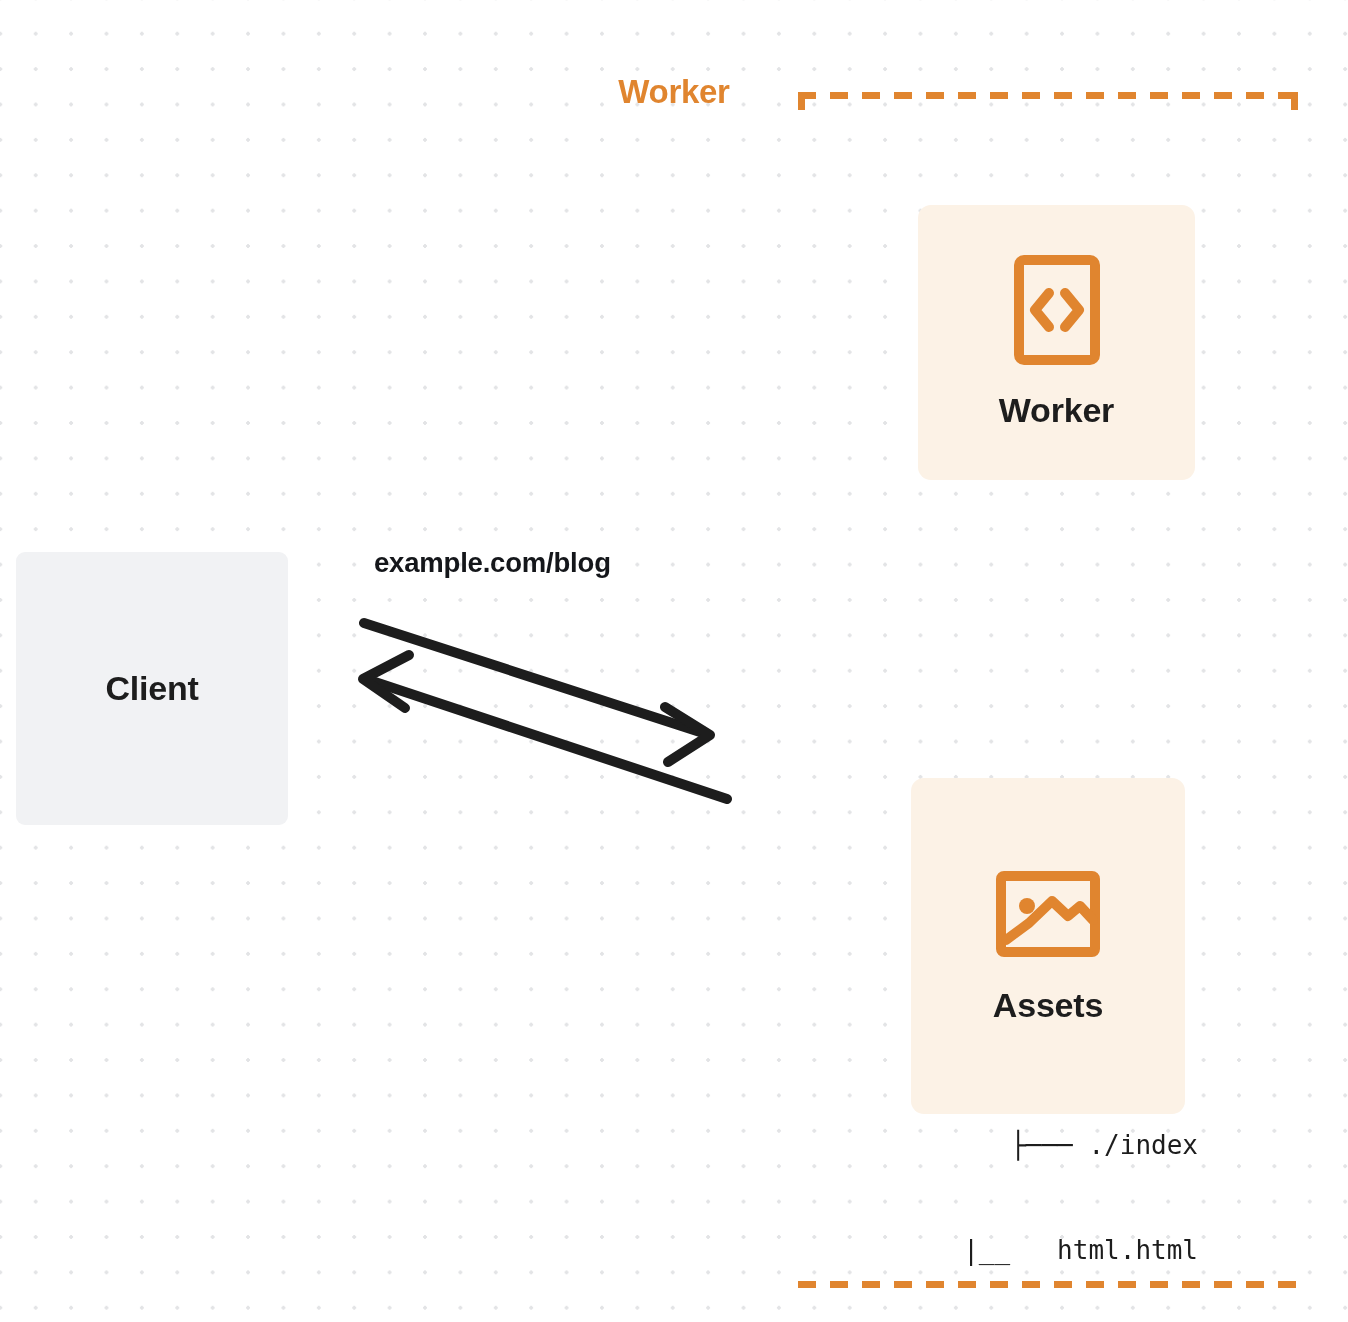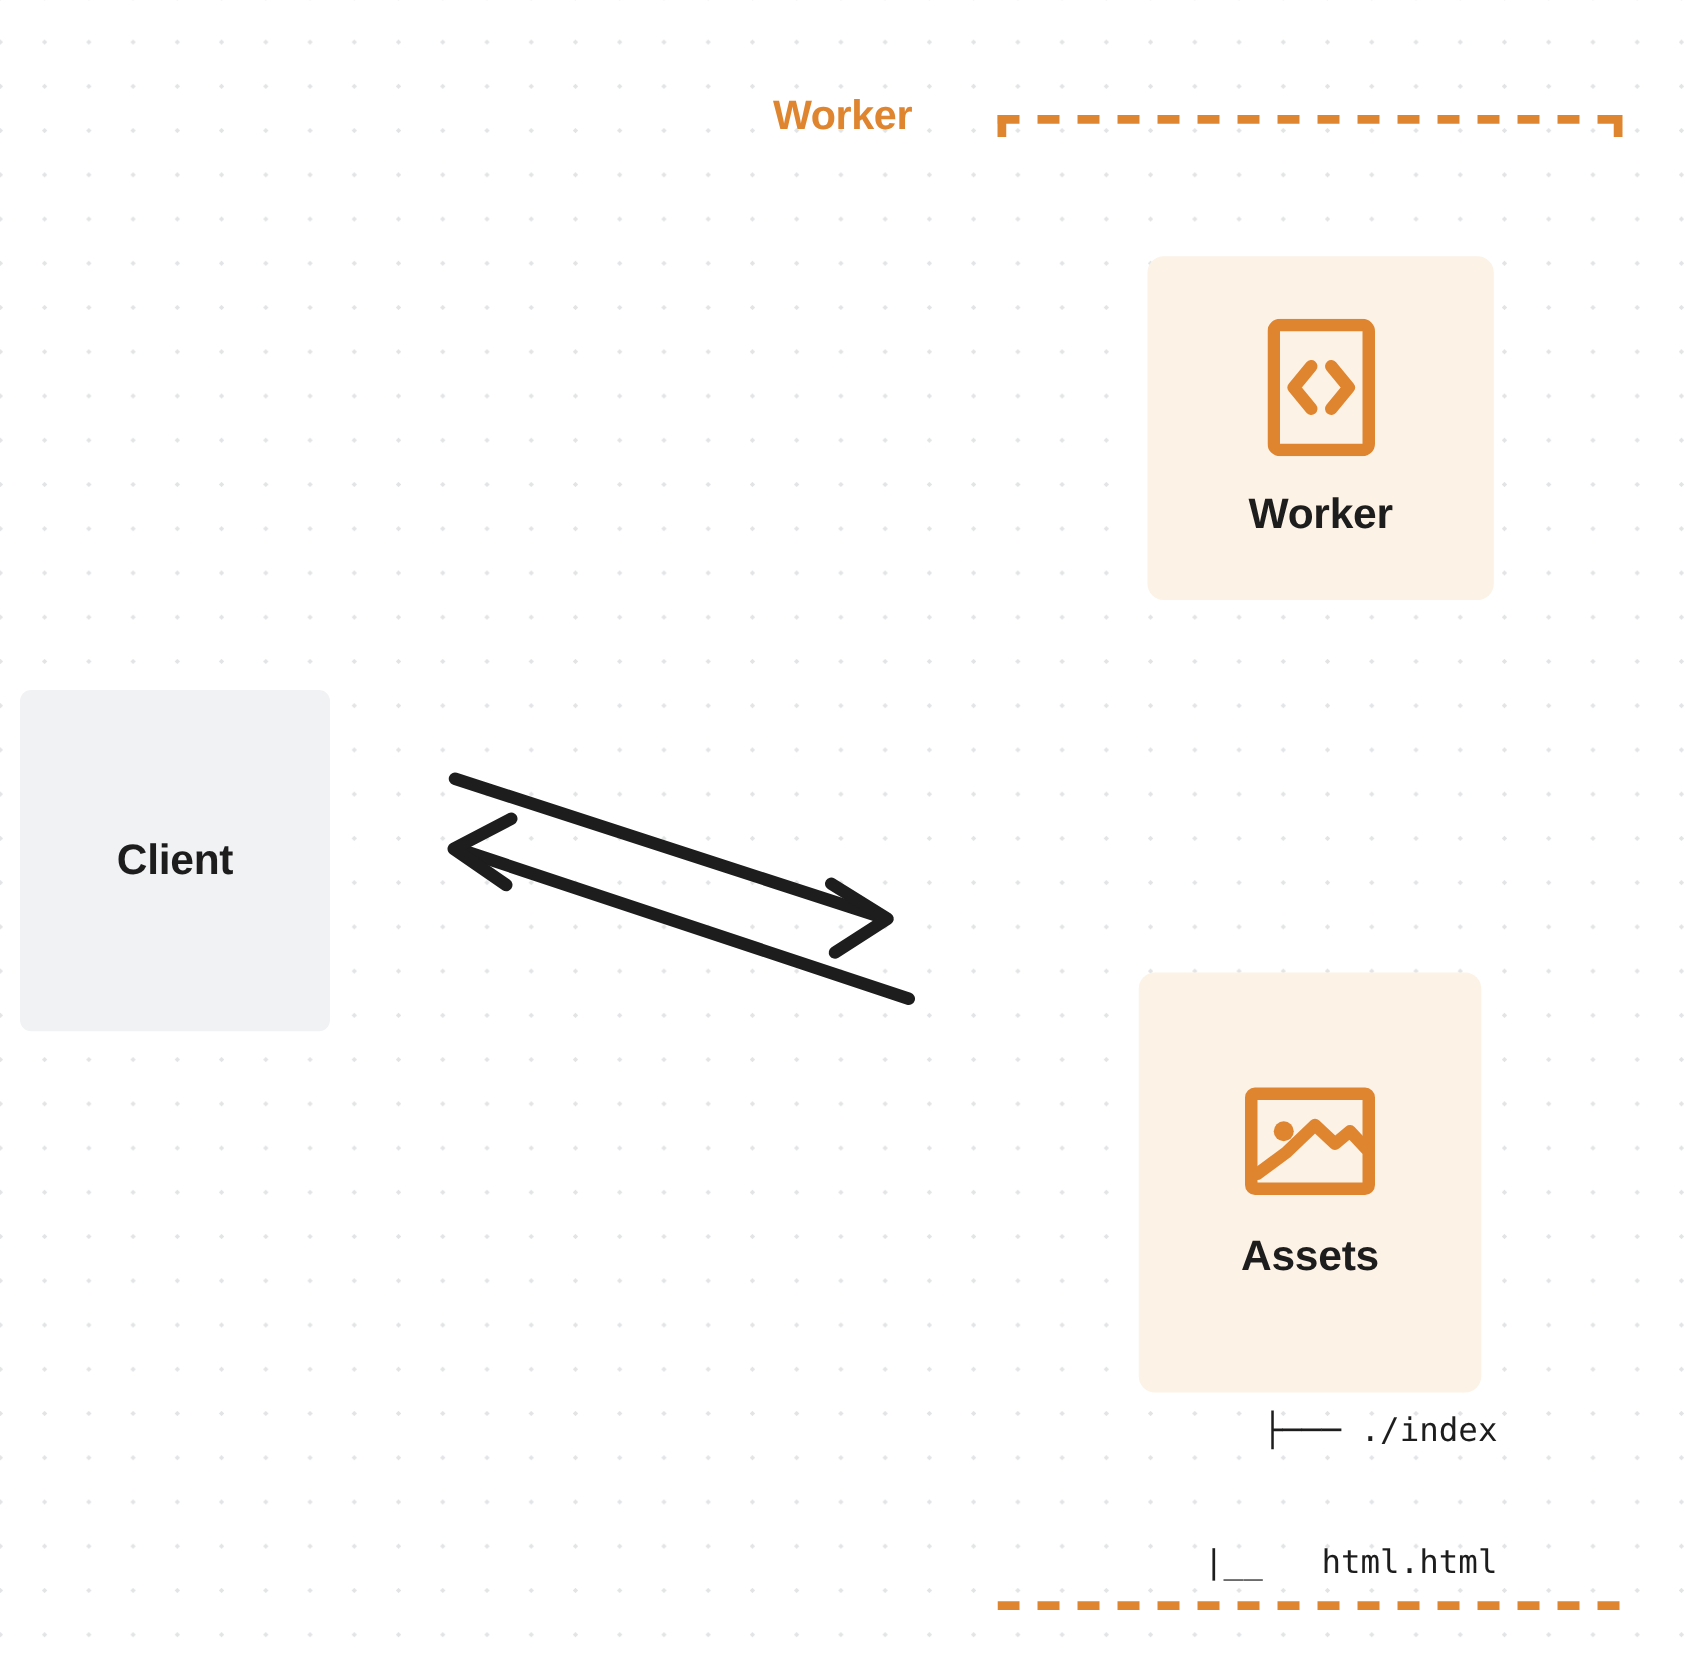--- a/index.html
+++ b/index.html
@@ -17,21 +17,21 @@
     background-size: 35.4px 35.4px;
     background-position: 18px 16px;
     font-family: "Liberation Sans", sans-serif;
   }
 
   
   #client-node {
     position: absolute;
     left: 16px;
     top: 552px;
-    width: 248px;
+    width: 272px;
     height: 273px;
     background: #f1f2f4;
     border-radius: 9px;
     display: flex;
     align-items: center;
     justify-content: center;
   }
   #client-node .node-label {
     font-size: 34px;
     font-weight: bold;
@@ -162,20 +162,21 @@
     <g stroke="#1d1d1d" stroke-width="10" fill="none" stroke-linecap="round" stroke-linejoin="round">
 
       <path d="M364,623 L700,732"></path>
       <path d="M665,707 L710,735 L668,762"></path>
 
       <path d="M372,681 L727,799"></path>
       <path d="M409,655 L363,679 L405,708"></path>
     </g>
   </svg>
 
+  <div id="request-label">example.com/blog</div>
 
   <div id="project-container">
     <div class="dash-edge dash-h" style="top:0;"></div>
     <div class="dash-edge dash-h" style="bottom:0;"></div>
     <div class="dash-edge dash-v" style="left:0;"></div>
     <div class="dash-edge dash-v" style="right:0;"></div>
   </div>
   <div id="project-title">Worker</div>
 
   <div id="worker-card" class="resource-card">

